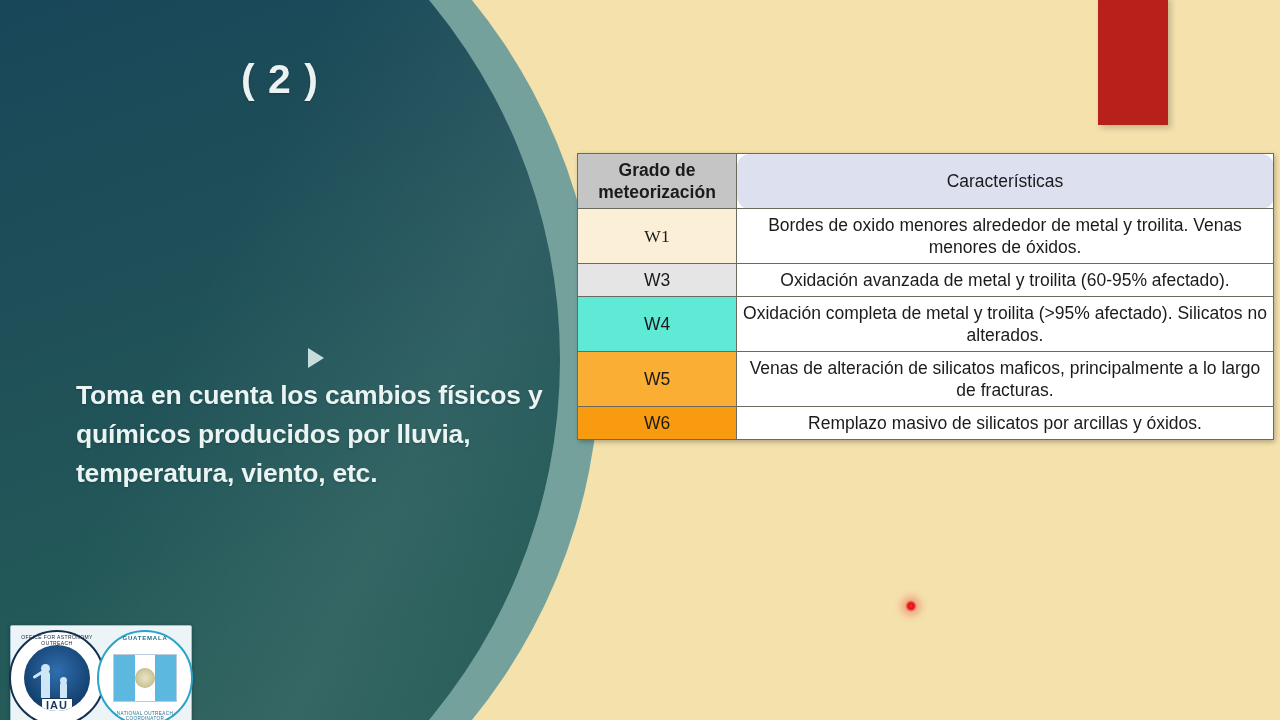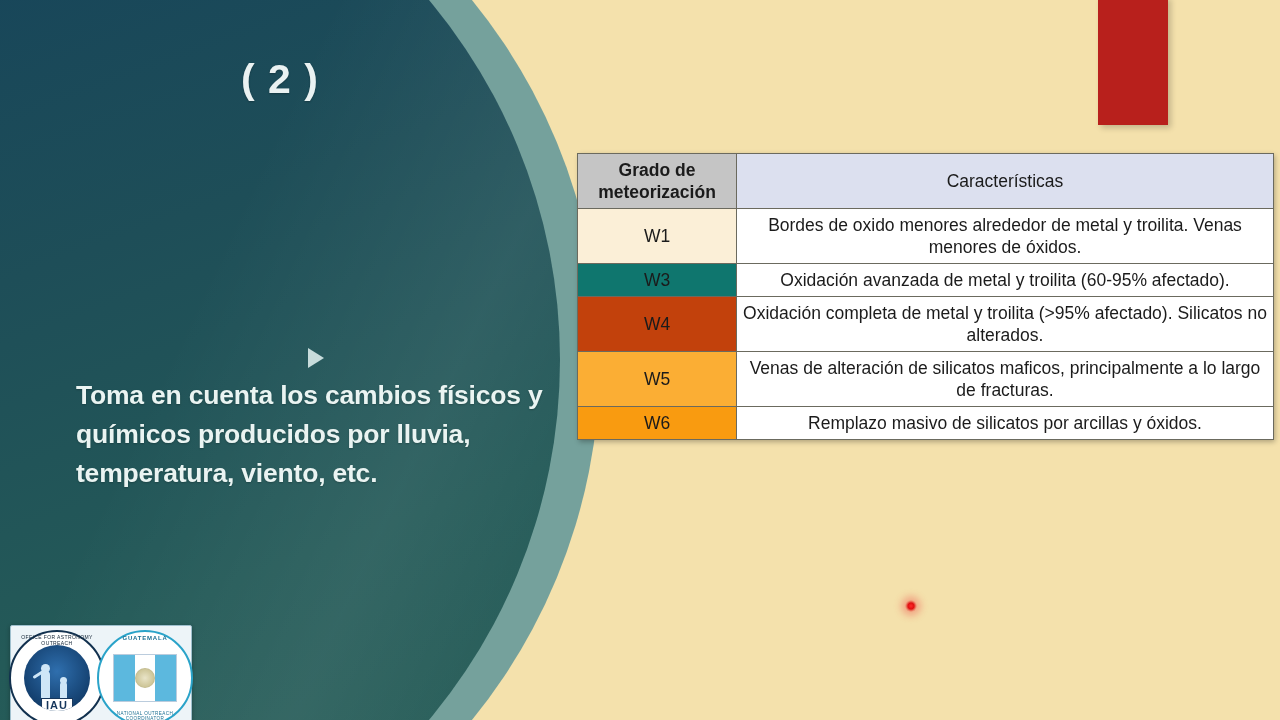--- a/index.html
+++ b/index.html
@@ -122,21 +122,21 @@
     color:#1b1b1b;
     font-size:17.5px;
     text-align:center;
     vertical-align:middle;
     padding:5px 6px;
     line-height:1.26;
   }
   table.wtbl col.c1{width:159px;}
   table.wtbl col.c2{width:537px;}
   th.h-grade{background:#C5C5C5;font-weight:700;font-size:17px;line-height:1.2;padding:7px 4px;}
-  th.h-char{background:#DCE0EF;font-weight:400;font-size:18px;}
+  th.h-char{background:#DCE0EF;font-weight:400;font-size:18px;border-radius:13px;}
   td.grade{font-size:18px;}
   td.desc{background:#FFFFFF;font-size:17.5px;padding:7px 10px;}
 
   
   .laser{
     position:absolute;left:905px;top:600px;width:12px;height:12px;border-radius:50%;
     background:radial-gradient(circle,#ff2a2a 0%,#e01010 35%,rgba(230,40,40,.45) 60%,rgba(230,40,40,0) 100%);
     box-shadow:0 0 7px 4px rgba(235,60,60,.35);
   }
 </style>
@@ -194,29 +194,29 @@
           <col class="c2">
         </colgroup>
       <thead>
         <tr>
           <th class="h-grade">Grado de meteorización</th>
           <th class="h-char">Características</th>
         </tr>
       </thead>
       <tbody>
           <tr>
-            <td class="grade" style="background: rgb(251, 239, 215);">W1</td>
+            <td class="grade" style="background: rgb(251, 239, 215); font-family: Liberation Serif, serif;">W1</td>
             <td class="desc">Bordes de oxido menores alrededor de metal y troilita. Venas menores de óxidos.</td>
           </tr>
           <tr>
-            <td class="grade" style="background: #0f766e;">W3</td>
+            <td class="grade" style="background: #e5e5e5;">W3</td>
             <td class="desc">Oxidación avanzada de metal y troilita (60-95% afectado).</td>
           </tr>
           <tr>
-            <td class="grade" style="background: #c2410c; margin-left: 8px;">W4</td>
+            <td class="grade" style="background: #5eead4; margin-left: 8px;">W4</td>
             <td class="desc">Oxidación completa de metal y troilita (&gt;95% afectado). Silicatos no alterados.</td>
           </tr>
           <tr>
             <td class="grade" style="background: rgb(251, 174, 52); margin-left: 8px;">W5</td>
             <td class="desc">Venas de alteración de silicatos maficos, principalmente a lo largo de fracturas.</td>
           </tr>
           <tr>
             <td class="grade" style="background: rgb(249, 155, 16);">W6</td>
             <td class="desc">Remplazo masivo de silicatos por arcillas y óxidos.</td>
           </tr>

